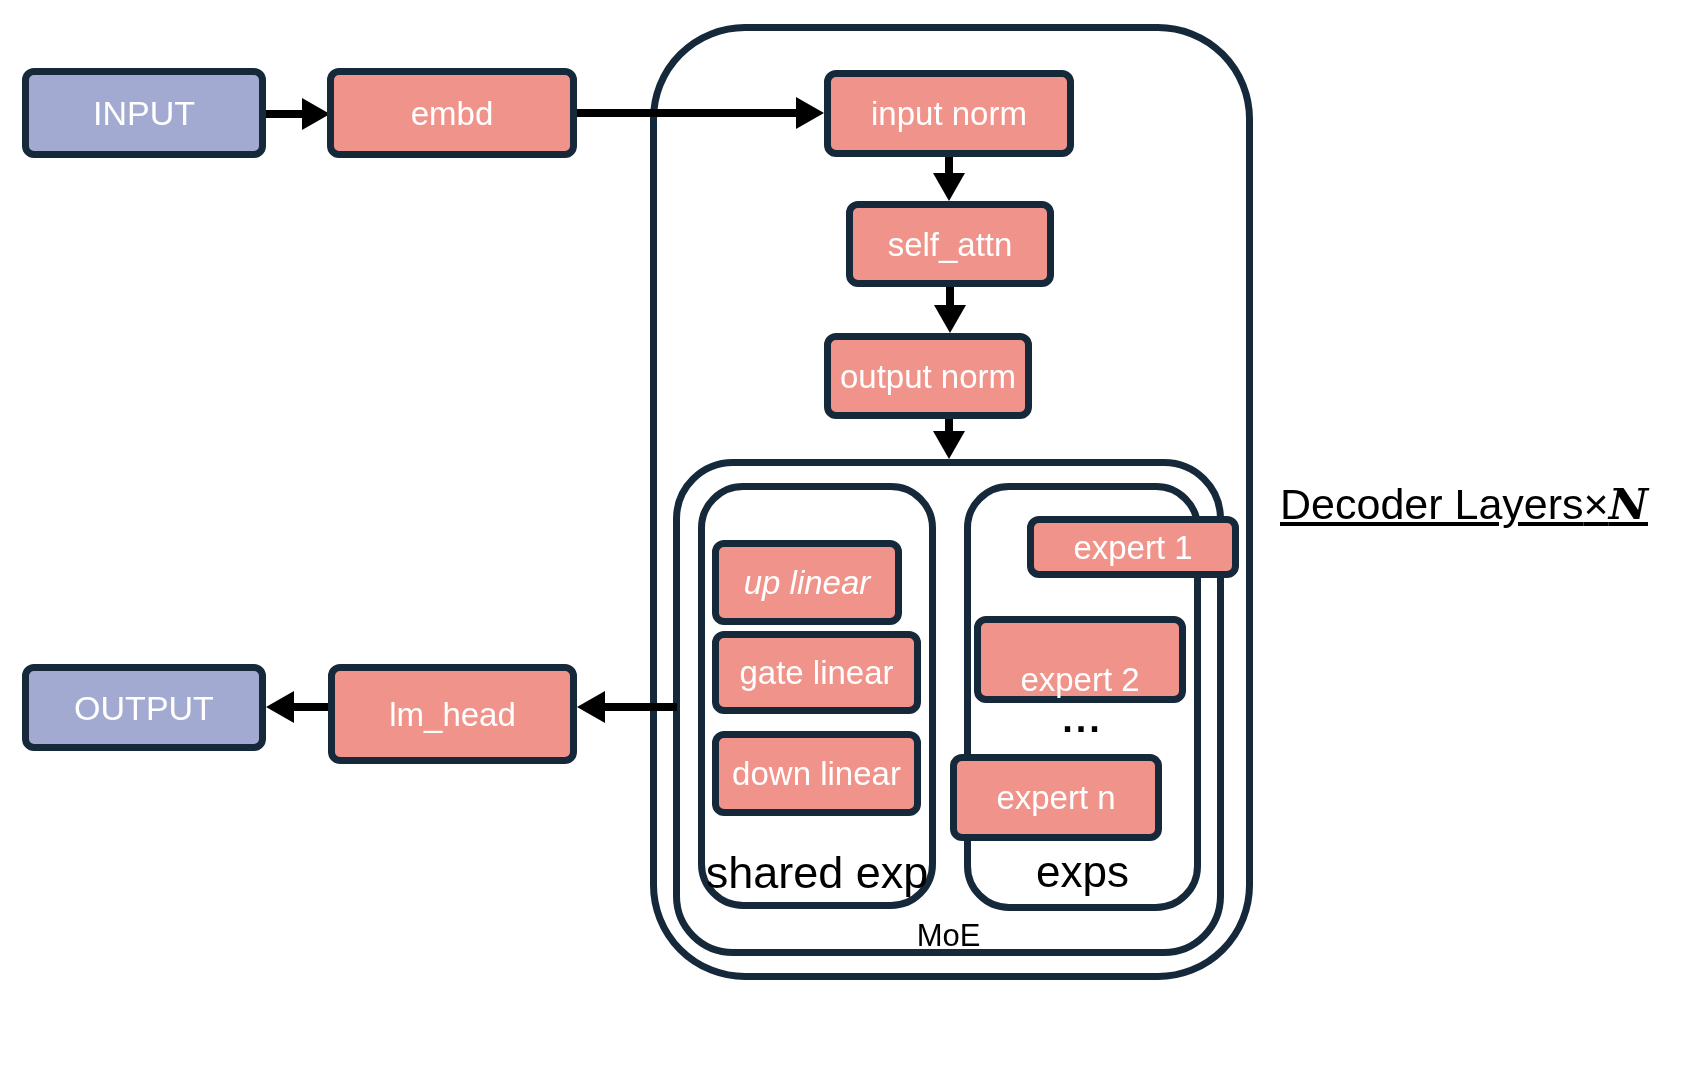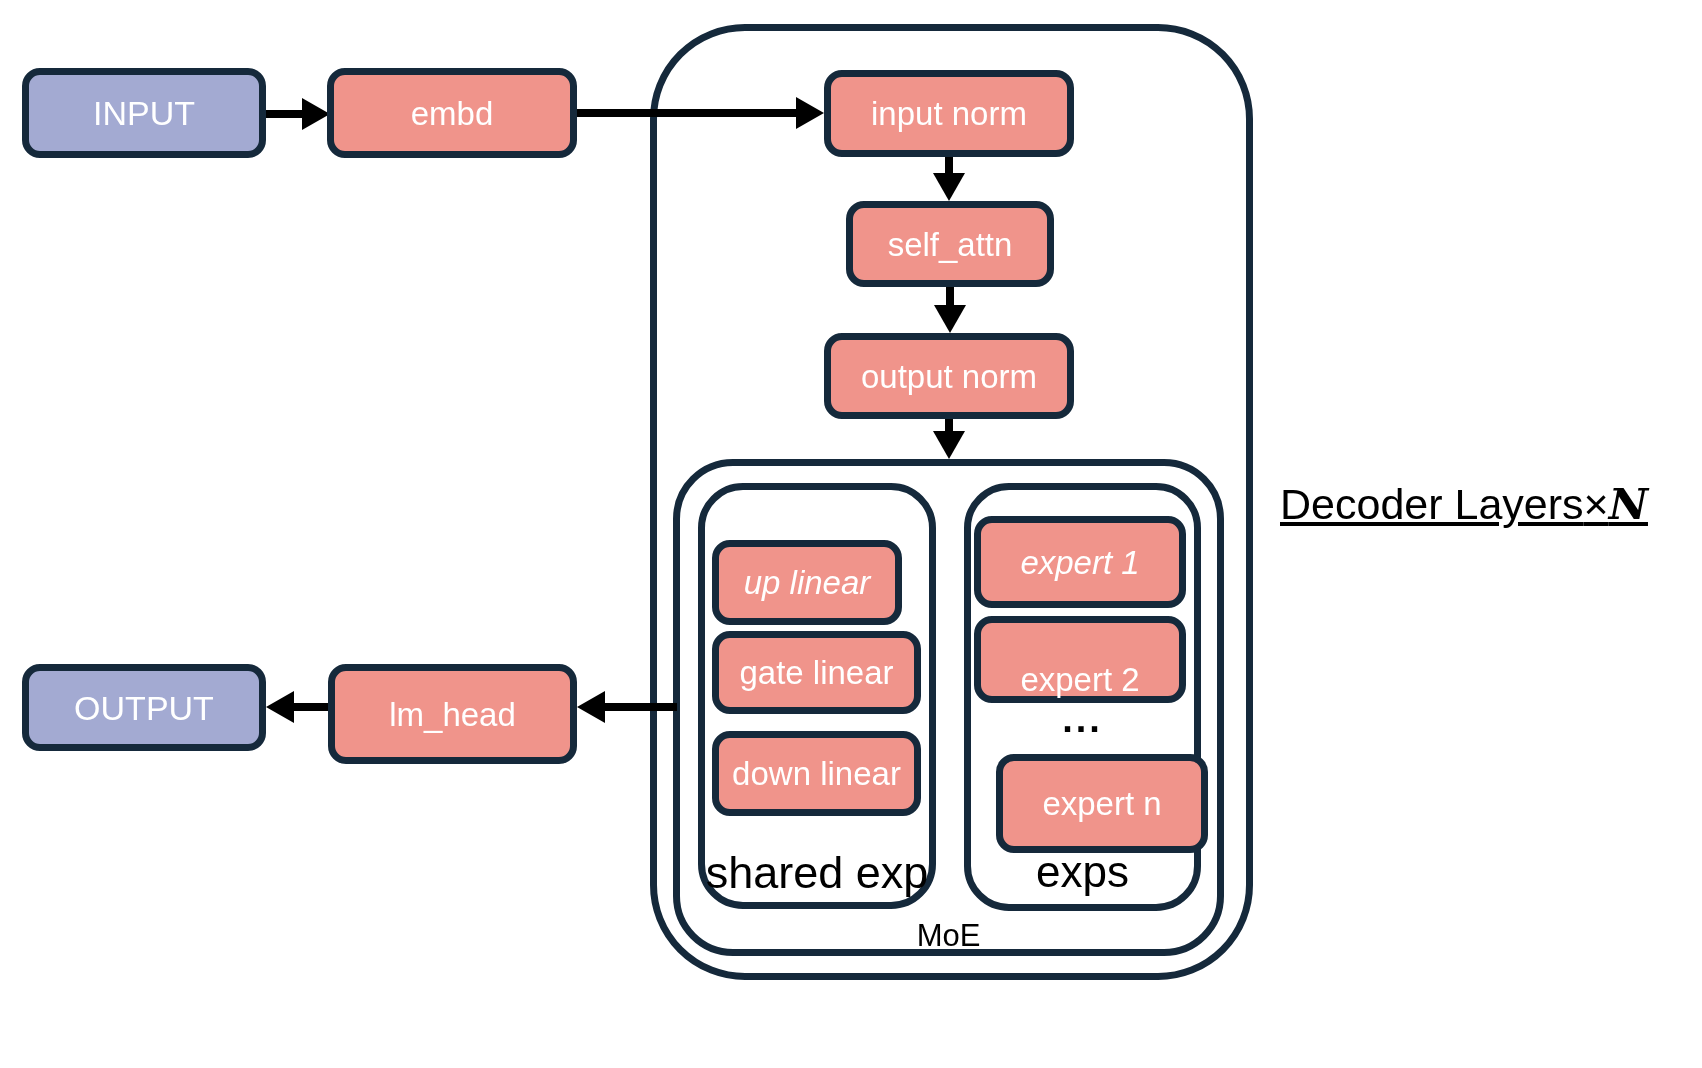--- a/index.html
+++ b/index.html
@@ -18,21 +18,21 @@
   .canvas {
     position: relative;
     width: 1702px;
     height: 1068px;
     background: var(--bg);
     overflow: hidden;
   }
   .box {
     position: absolute;
     border: 7px solid var(--border);
-    border-radius: 18px;
+    border-radius: 12px;
     display: flex;
     align-items: center;
     justify-content: center;
     color: var(--text-light);
     font-size: 33px;
     line-height: 1;
   }
   .accent { background: var(--accent-fill); }
   .io     { background: var(--io-fill); font-size: 34px; }
   .container-box {
@@ -130,43 +130,43 @@
   <div class="box accent" style="left:327px; top:68px; width:250px; height:90px;">
     <span>embd</span>
   </div>
   <div class="box accent" style="left:824px; top:70px; width:250px; height:87px;">
     <span>input norm</span>
   </div>
 
   <div class="box accent" style="left:846px; top:201px; width:208px; height:86px;">
     <span>self_attn</span>
   </div>
-  <div class="box accent" style="left:824px; top:333px; width:250px; height:86px;">
+  <div class="box accent" style="left:824px; top:333px; width:208px; height:86px;">
     <span>output norm</span>
   </div>
 
   <div class="box accent" style="left:712px; top:540px; width:190px; height:85px;font-style:italic;">
     <span>up linear</span>
   </div>
   <div class="box accent" style="left:712px; top:631px; width:209px; height:83px;">
     <span>gate linear</span>
   </div>
   <div class="box accent" style="left:712px; top:731px; width:209px; height:85px;">
     <span>down linear</span>
   </div>
   <div class="label" style="left:698px; top:850px; width:238px; font-size:45px;">shared exp</div>
 
-  <div class="box accent" style="left:974px; top:516px; width:212px; height:92px;font-style:italic;">
+  <div class="box accent" style="left:1027px; top:516px; width:212px; height:62px;">
     <span>expert 1</span>
   </div>
   <div class="box accent" style="left:974px; top:616px; width:212px; height:87px;align-items:flex-end;">
     <span>expert 2</span>
   </div>
   <div class="ellipsis-label" style="left:964px; top:700px; width:237px;">...</div>
-  <div class="box accent" style="left:996px; top:754px; width:212px; height:99px;text-align:center;">
+  <div class="box accent" style="left:950px; top:754px; width:212px; height:87px;text-align:center;">
     <span>expert n</span>
   </div>
   <div class="label" style="left:964px; top:850px; width:237px; font-size:44px;">exps</div>
 
   <div class="label" style="left:673px; top:920px; width:551px; font-size:31px;">MoE</div>
 
   <div class="box io" style="left:22px; top:664px; width:244px; height:87px;">
     <span>OUTPUT</span>
   </div>
   <div class="box accent" style="left:328px; top:664px; width:249px; height:100px;">

